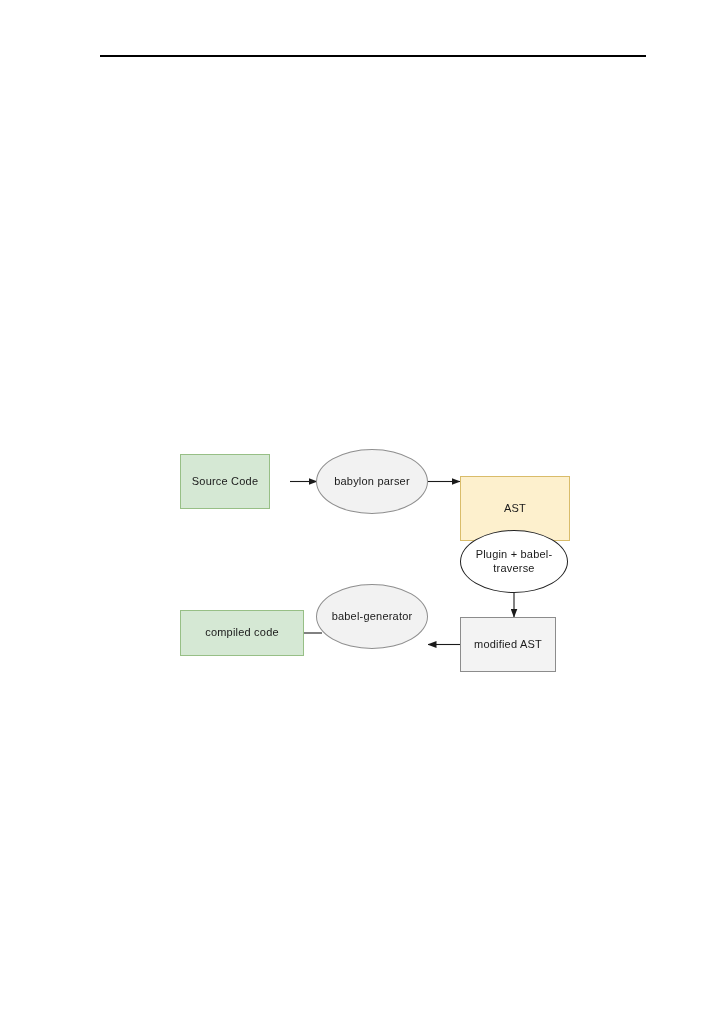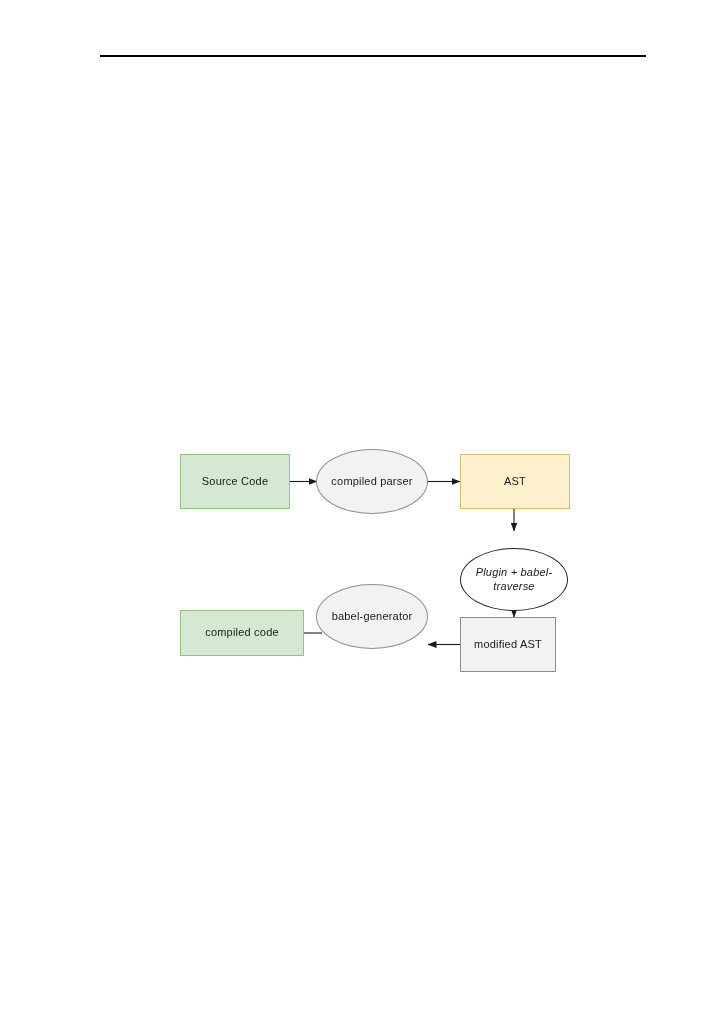--- a/index.html
+++ b/index.html
@@ -74,24 +74,24 @@
     border: 1px solid #8f8f8f;
     border-radius: 50%;
   }
   .ellipse-white {
     background: #ffffff;
     border: 1px solid #222222;
     border-radius: 50%;
   }
 
   
-  #node-source-code   { left: 180px; top: 454px; width: 110px; height: 55px; }
+  #node-source-code   { left: 180px; top: 454px; width: 90px; height: 55px; }
   #node-babylon-parser{ left: 316px; top: 449px; width: 112px; height: 65px; }
-  #node-ast           { left: 460px; top: 454px; width: 110px; height: 55px; }
-  #node-plugin        { left: 460px; top: 548px; width: 108px; height: 63px; font-style: italic; }
+  #node-ast           { left: 460px; top: 476px; width: 110px; height: 65px; }
+  #node-plugin        { left: 460px; top: 530px; width: 108px; height: 63px; }
   #node-modified-ast  { left: 460px; top: 617px; width: 96px; height: 55px; }
   #node-babel-generator{ left: 316px; top: 584px; width: 112px; height: 65px; }
   #node-compiled-code { left: 180px; top: 610px; width: 124px; height: 46px; }
 
   .edges {
     position: absolute;
     left: 0;
     top: 0;
     width: 714px;
     height: 1010px;
@@ -123,21 +123,21 @@
     <line x1="460" y1="644.5" x2="428" y2="644.5" stroke="#1a1a1a" stroke-width="1.1" marker-end="url(#arrowhead)"></line>
 
     <line x1="322" y1="633" x2="290" y2="633" stroke="#1a1a1a" stroke-width="1.1" marker-end="url(#arrowhead)"></line>
   </svg>
 
   <div class="node box-green" id="node-source-code">
     <span class="node-label">Source Code</span>
   </div>
 
   <div class="node ellipse-gray" id="node-babylon-parser">
-    <span class="node-label">compiled parser</span>
+    <span class="node-label">babylon parser</span>
   </div>
 
   <div class="node box-yellow" id="node-ast">
     <span class="node-label">AST</span>
   </div>
 
   <div class="node ellipse-white" id="node-plugin">
     <span class="node-label">Plugin + babel-
 traverse</span>
   </div>

